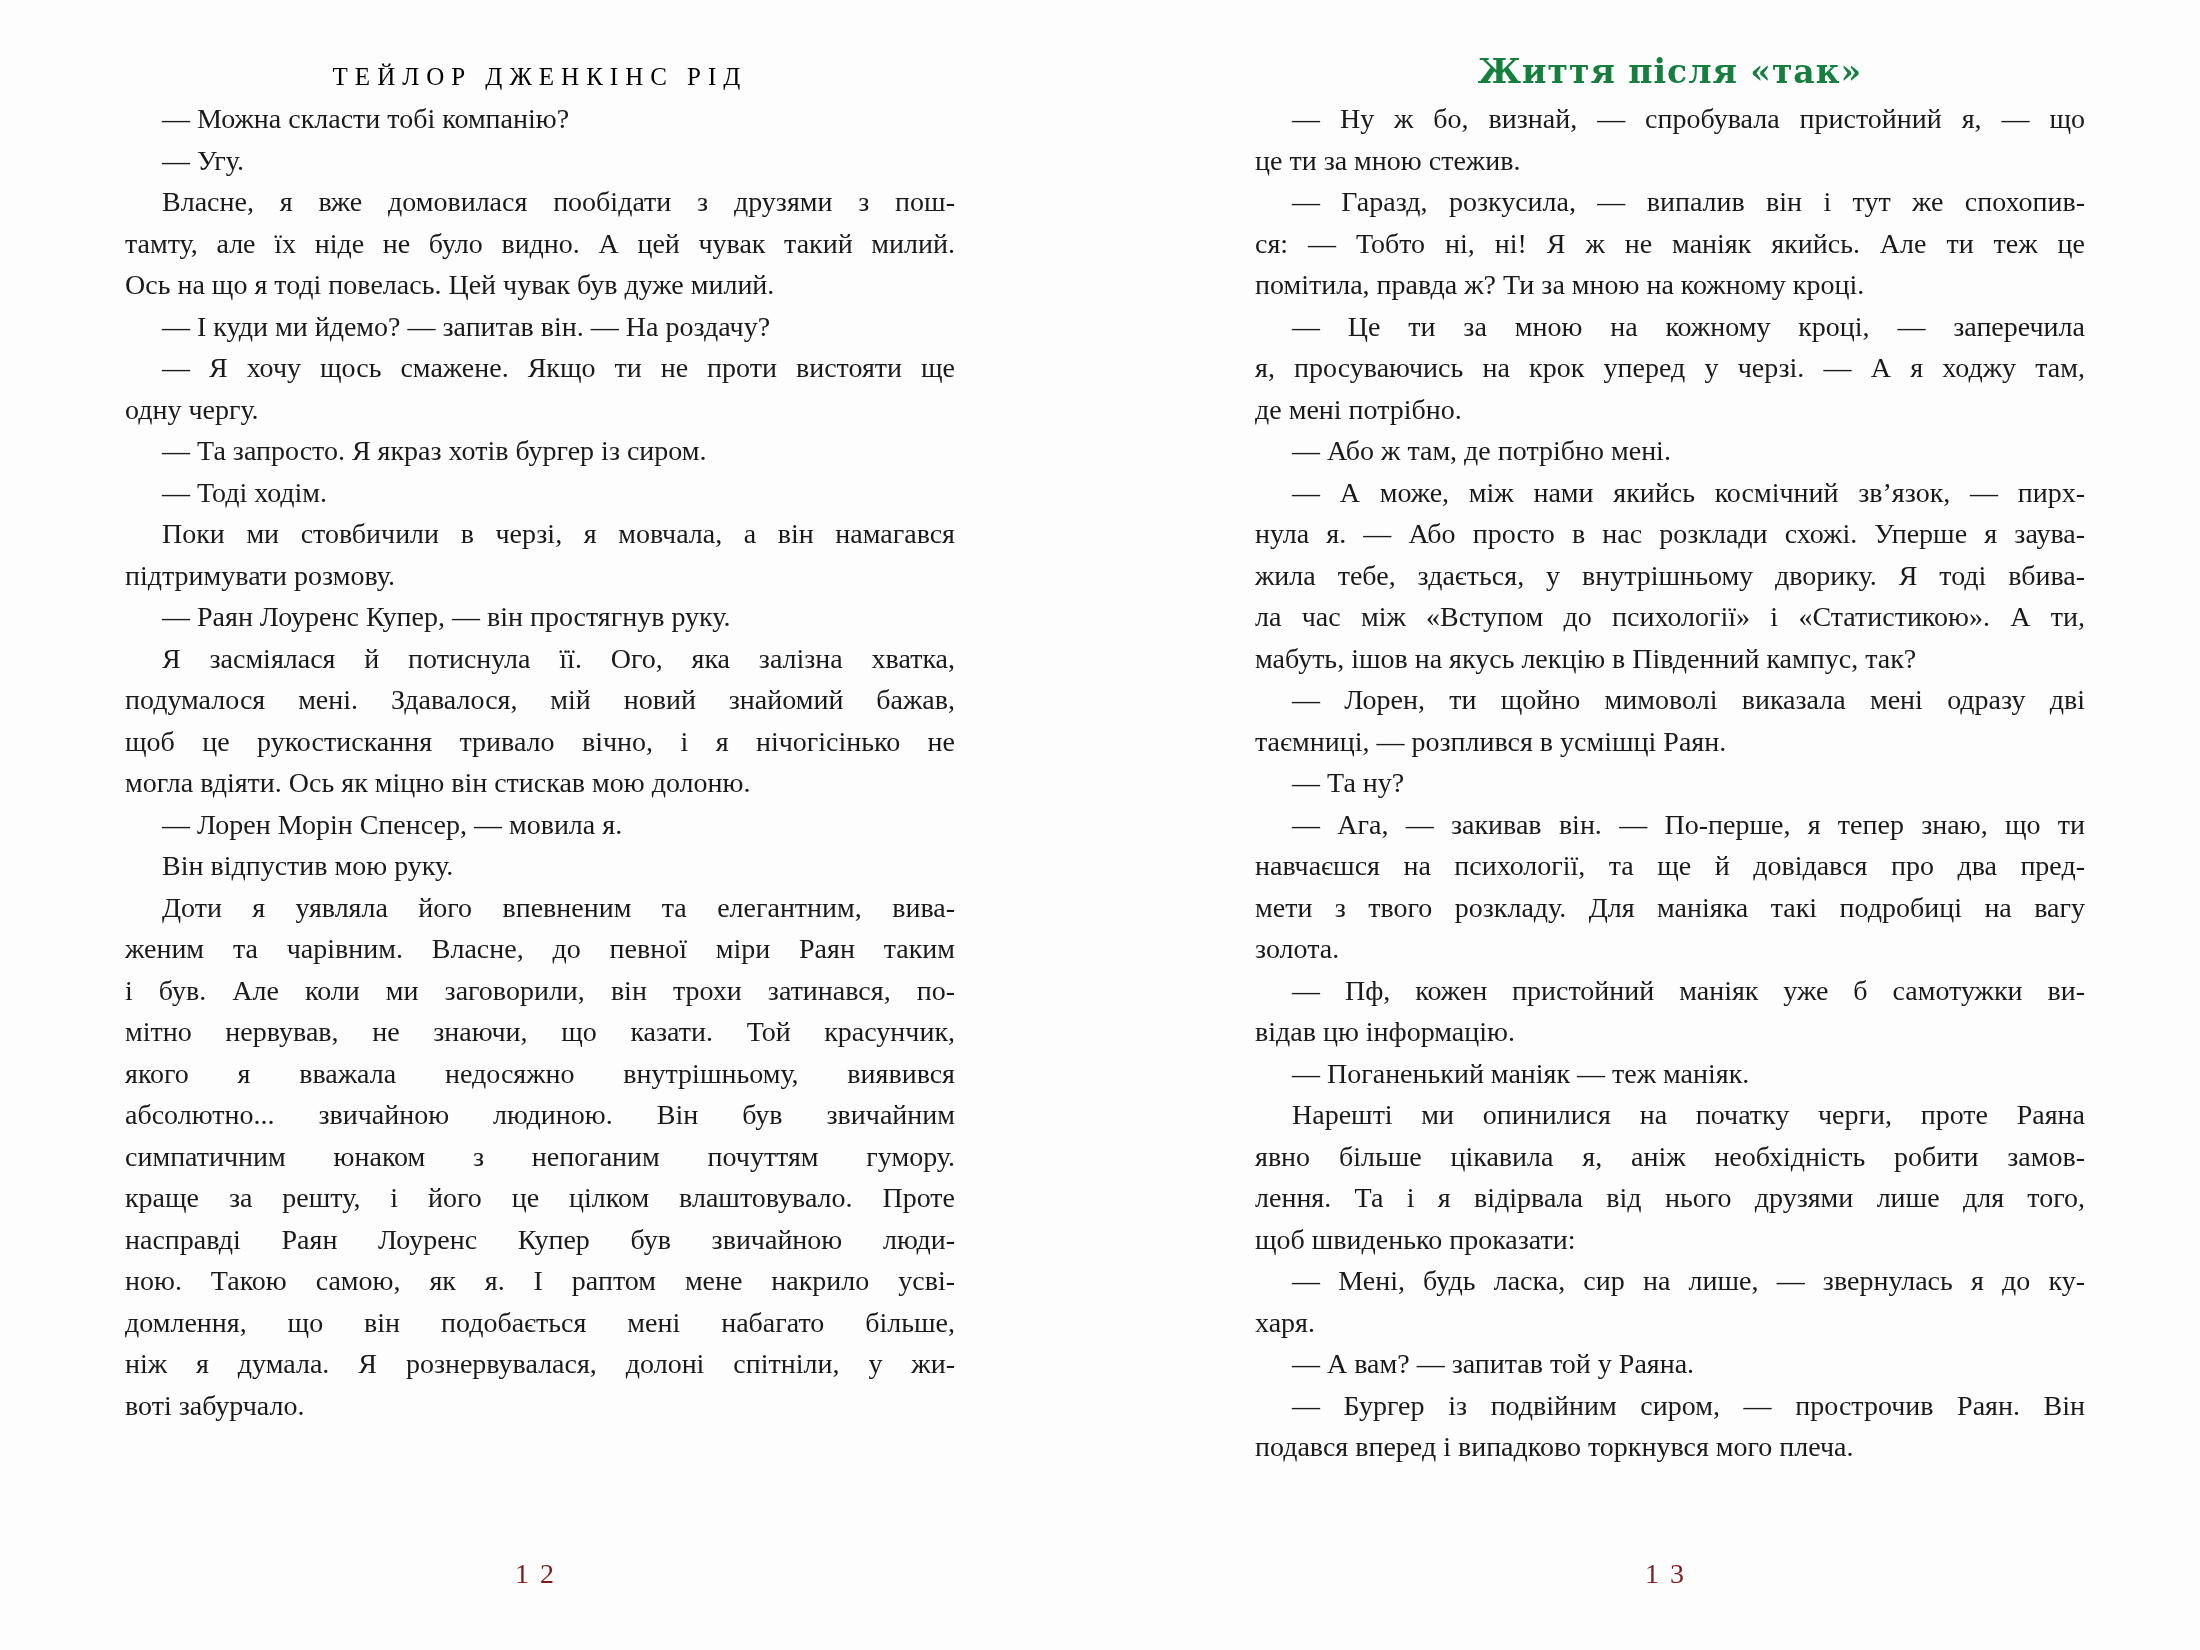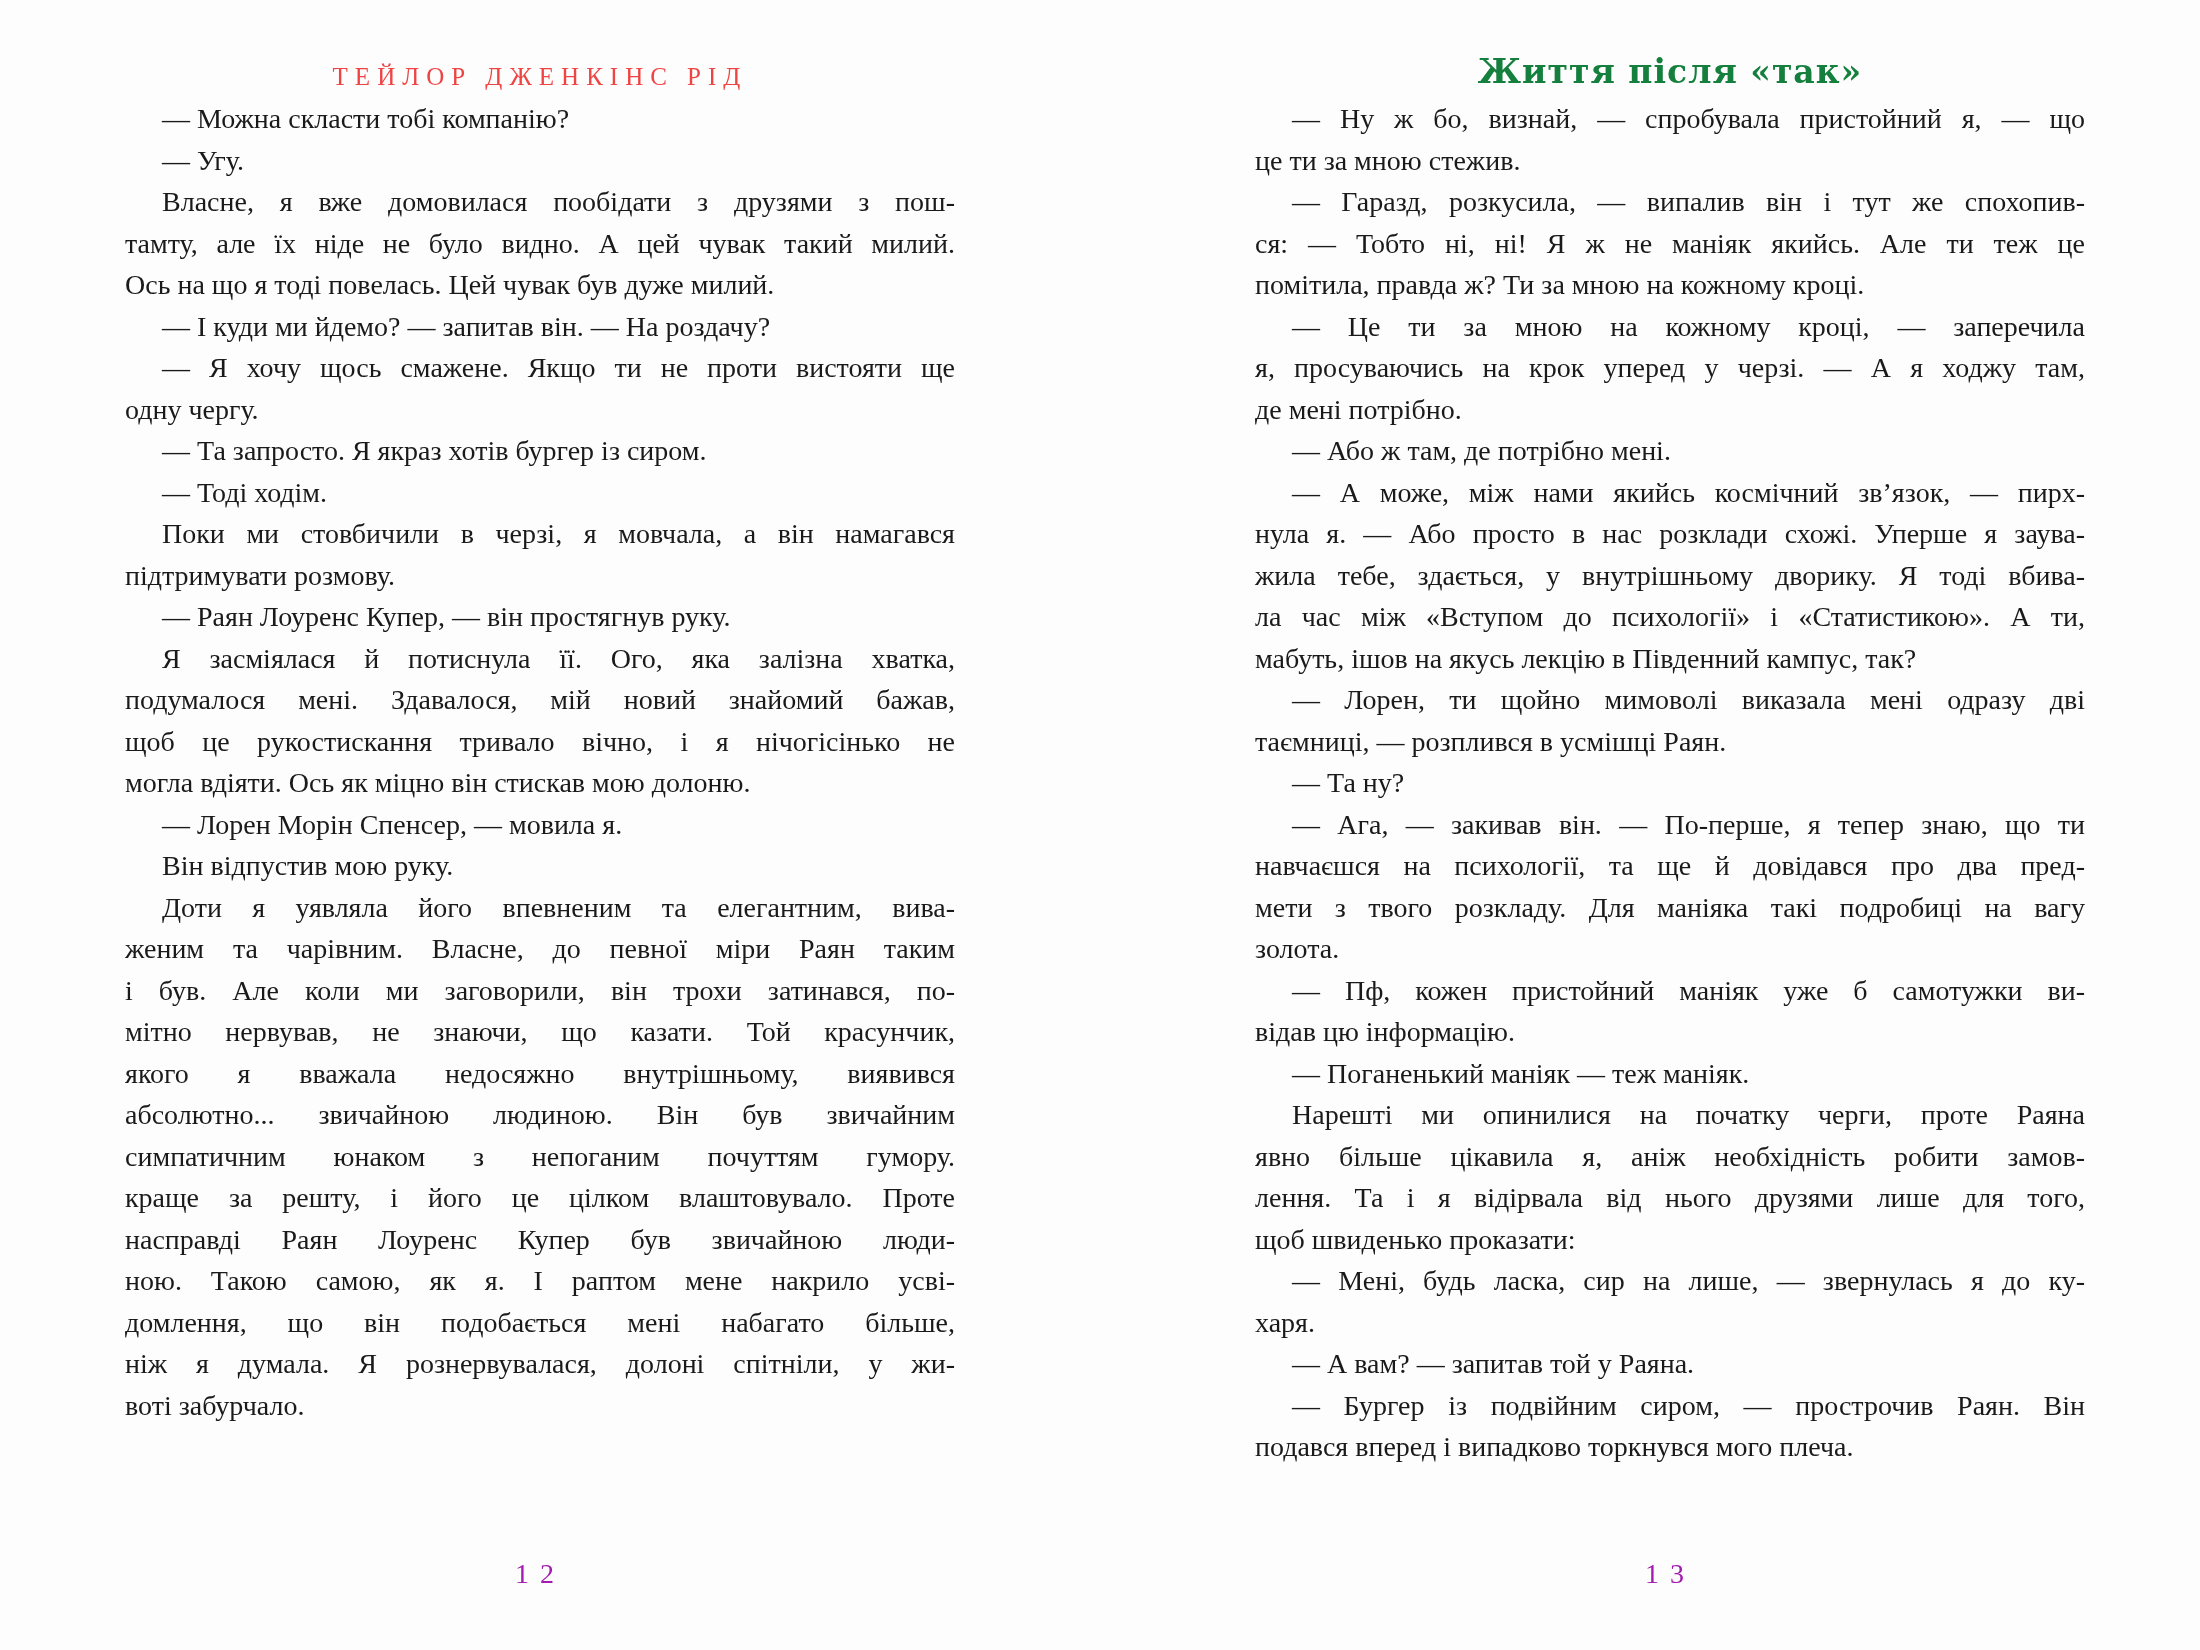--- a/index.html
+++ b/index.html
@@ -22,21 +22,21 @@
     position: absolute;
     left: 0; right: 0;
     text-align: center;
     white-space: nowrap;
   }
   .left .running-header {
     top: 60px;
     font-size: 25px;
     line-height: 34px;
     letter-spacing: 7px;
-    color: #ef4444;
+    color: #000000;
   }
   .right .running-header {
     top: 50px;
     font-family: "DejaVu Serif", serif;
     font-weight: bold;
     font-size: 33px;
     line-height: 44px;
     letter-spacing: 1px;
     color: #15803d;
   }
@@ -56,21 +56,21 @@
   .line.end { text-align-last: left; }
   .line.indent { text-indent: 37px; }
 
   .page-number {
     position: absolute;
     top: 1558px;
     left: 0; right: 0;
     text-align: center;
     font-size: 28px;
     letter-spacing: 11px;
-    color: #a21caf;
+    color: #7f1d1d;
   }
 </style>
 </head>
 <body>
 
 <div class="spread">
 
   <div class="page left">
     <div class="running-header">ТЕЙЛОР ДЖЕНКІНС РІД</div>
     <div class="page-body">

